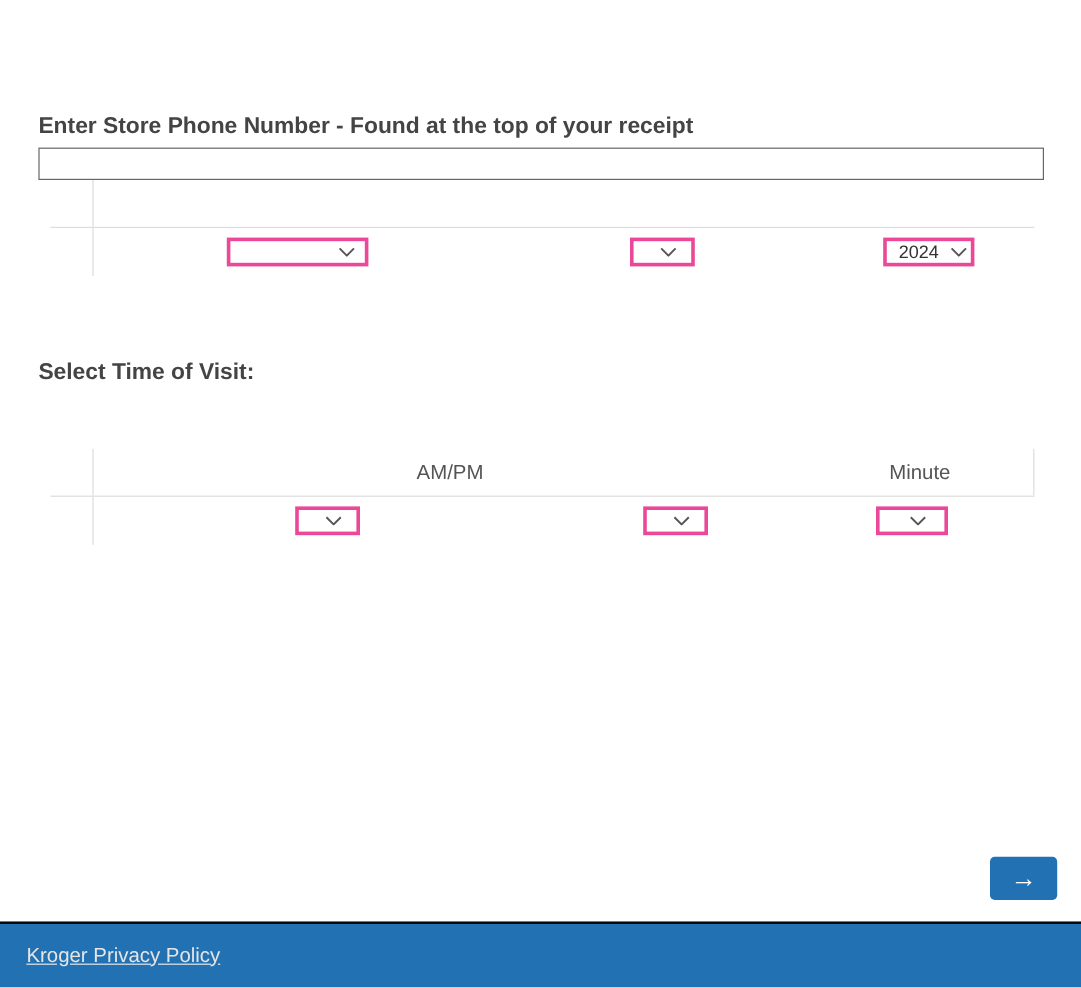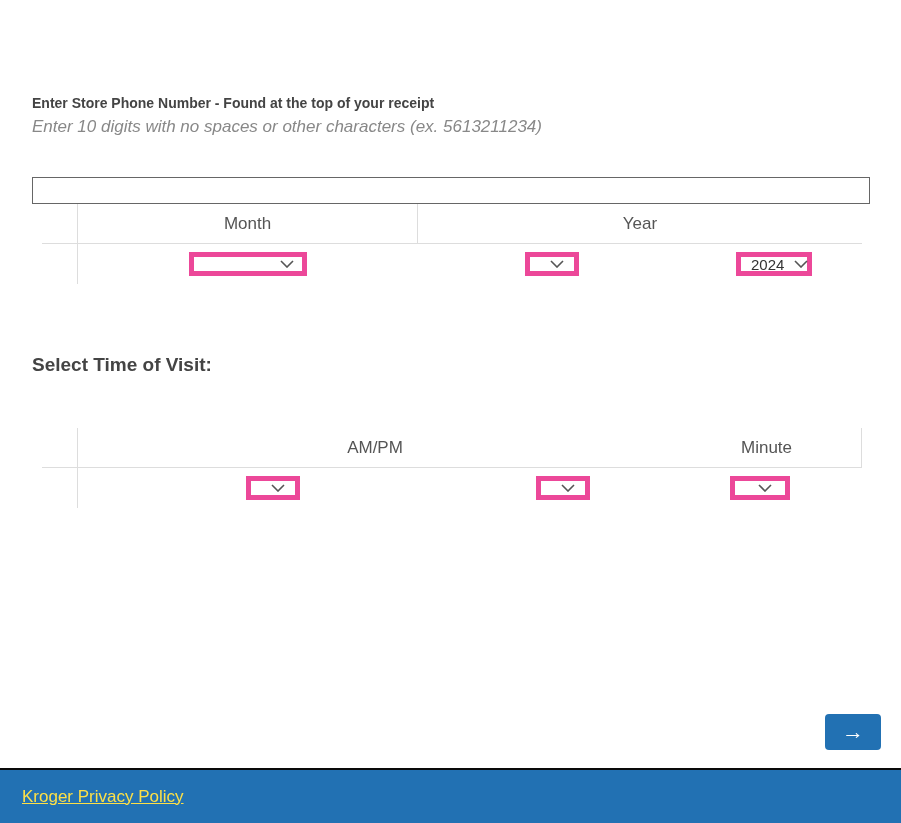--- a/index.html
+++ b/index.html
@@ -12,21 +12,21 @@
       background: #fff;
       width: 901px;
       height: 823px;
       position: relative;
       overflow: hidden;
     }
     .content {
       padding: 95px 32px 0 32px;
     }
     .heading {
-      font-size: 14px;
+      font-size: 19px;
       font-weight: bold;
       color: #444;
       margin-bottom: 6px;
     }
     .subheading {
       font-size: 17px;
       font-style: italic;
       color: #888;
       margin-bottom: 40px;
     }
@@ -83,21 +83,21 @@
     .grid-row .date-col2,
     .grid-row .date-col3,
     .grid-row .time-col2,
     .grid-row .time-col3 {
       border-right: none;
     }
     .select-box {
       display: inline-flex;
       align-items: center;
       justify-content: center;
-      border: 5px solid #ec4899;
+      border: 3px solid #ec4899;
       height: 24px;
       background: #fff;
       cursor: pointer;
       padding: 0 10px;
       gap: 10px;
       font-size: 15px;
       color: #333;
     }
     .select-box.wide { width: 118px; justify-content: space-between; padding: 0 8px 0 12px;}
     .select-box.year { width: 76px; justify-content: space-between; padding: 0 8px 0 10px;}
@@ -131,40 +131,37 @@
       bottom: 0;
       width: 100%;
       height: 55px;
       background: #2271b3;
       display: flex;
       align-items: center;
       padding-left: 22px;
       border-top: 2px solid #0a0a0a;
     }
     .footer a {
-      color: #fde047;
+      color: #e5e5e5;
       font-size: 17px;
       text-decoration: underline;
       cursor: pointer;
     }
   </style>
 </head>
 <body>
 
 <div class="content">
   <div class="heading">Enter Store Phone Number - Found at the top of your receipt</div>
-  <div class="subheading">Enter 10 digits with no spaces or other characters (ex. 5613211234)</div>
   <input type="text" class="phone-input" value="" style="">
 
 
   <div class="date-grid">
     <div class="grid-header">
       <div class="col-spacer"></div>
-      <div class="col date-col1">Month</div>
-      <div class="col date-col3">Year</div>
     </div>
     <div class="grid-row">
       <div class="col-spacer"></div>
       <div class="col date-col1" style="border-right:none;">
         <div class="select-box wide">
           <span></span>
           <span class="chevron">
             <svg width="14" height="8" viewBox="0 0 14 8">
                 <path d="M1 1 L7 7 L13 1" stroke="#555" stroke-width="1.6" fill="none"></path>
               </svg>

